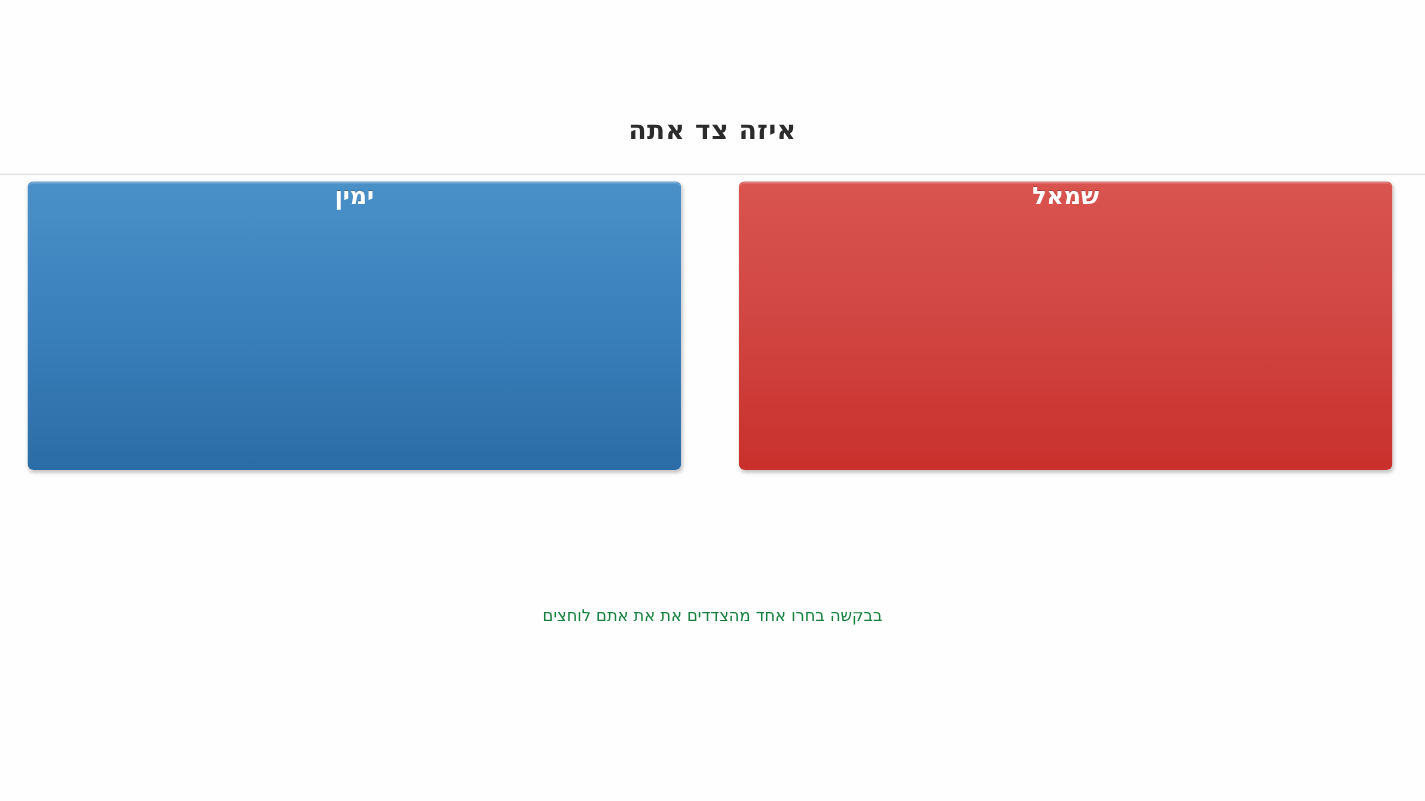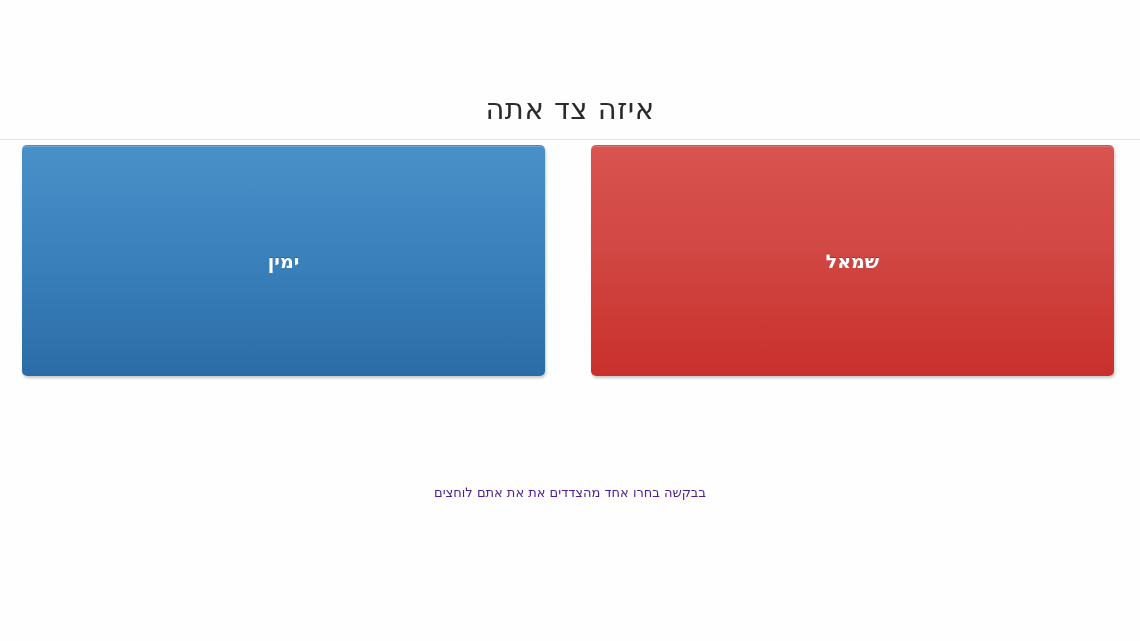--- a/index.html
+++ b/index.html
@@ -24,23 +24,23 @@
   
   .title-area {
     position: absolute;
     top: 72px;
     left: 0;
     right: 0;
     text-align: center;
   }
   .page-title {
     display: inline-block;
-    font-size: 29px;
+    font-size: 21px;
     line-height: 36px;
-    font-weight: 400;
+    font-weight: 700;
     color: #2b2b2b;
     letter-spacing: 0.5px;
     direction: rtl;
     unicode-bidi: isolate;
   }
 
   
   .divider {
     position: absolute;
     top: 131px;
@@ -65,21 +65,20 @@
     gap: 30px;
   }
 
   .choice-btn {
     flex: 1 1 0;
     position: relative;
     border: 0;
     border-radius: 5px;
     cursor: pointer;
     display: flex;
-    align-items: center;
     justify-content: center;
     color: #ffffff;
     font-family: "DejaVu Sans", "Liberation Sans", sans-serif;
     font-size: 19px;
     font-weight: 700;
     direction: rtl;
     unicode-bidi: isolate;
     text-shadow: 0 -1px 0 rgba(0,0,0,0.22);
     box-shadow: 1px 2px 3px rgba(0,0,0,0.22),
                 inset 0 1px 0 rgba(255,255,255,0.18);
@@ -110,21 +109,21 @@
     position: absolute;
     top: 482px;
     left: 0;
     right: 0;
     text-align: center;
   }
   .hint-text {
     display: inline-block;
     font-size: 13px;
     line-height: 18px;
-    color: #4c1d95;
+    color: #15803d;
     font-weight: 400;
     direction: rtl;
     unicode-bidi: isolate;
   }
 </style>
 </head>
 <body>
 
 <div class="page">
 

